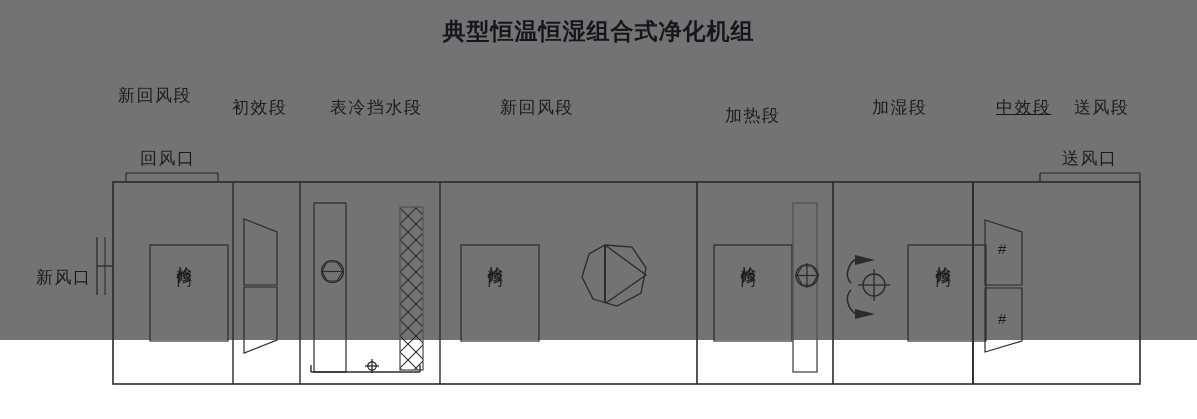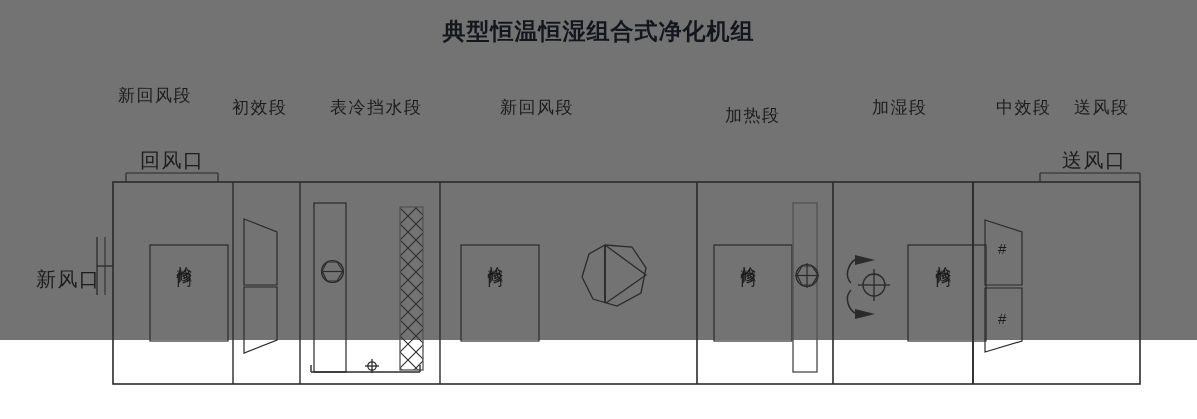--- a/index.html
+++ b/index.html
@@ -32,21 +32,21 @@
   .seg-label {
     position: absolute;
     font-size: 17px;
     color: #1c1c1c;
     white-space: nowrap;
     font-family: "Liberation Serif", "DejaVu Serif", serif;
     letter-spacing: 1.5px;
   }
   .port-label {
     position: absolute;
-    font-size: 20px;
+    font-size: 17px;
     color: #1c1c1c;
     white-space: nowrap;
     letter-spacing: 1.5px;
     font-family: "Liberation Serif", "DejaVu Serif", serif;
   }
   .vtext {
     position: absolute;
     font-size: 16px;
     line-height: 1.08;
     color: #1c1c1c;
@@ -69,21 +69,21 @@
 <div id="root">
 
   <div id="diagram-title">典型恒温恒湿组合式净化机组</div>
 
   <div class="seg-label" style="left:118px; top:84px;">新回风段</div>
   <div class="seg-label" style="left:232px; top:96px;">初效段</div>
   <div class="seg-label" style="left:330px; top:96px;">表冷挡水段</div>
   <div class="seg-label" style="left:500px; top:96px;">新回风段</div>
   <div class="seg-label" style="left:725px; top:104px;">加热段</div>
   <div class="seg-label" style="left:872px; top:96px;text-align:right;">加湿段</div>
-  <div class="seg-label" style="left:996px; top:96px;">中效段</div>
+  <div class="seg-label" style="left:996px; top:96px;text-decoration:underline;">中效段</div>
   <div class="seg-label" style="left:1074px; top:96px;">送风段</div>
 
   <div class="port-label" style="left:140px; top:147px;">回风口</div>
   <div class="port-label" style="left:1062px; top:147px;">送风口</div>
   <div class="port-label" style="left:36px; top:266px;">新风口</div>
 
   <div class="vtext" style="left:176px; top:253px; height:76px;">检修门</div>
   <div class="vtext" style="left:487px; top:253px; height:76px;">检修门</div>
   <div class="vtext" style="left:740px; top:253px; height:76px;">检修门</div>
   <div class="vtext" style="left:935px; top:253px; height:76px;">检修门</div>

